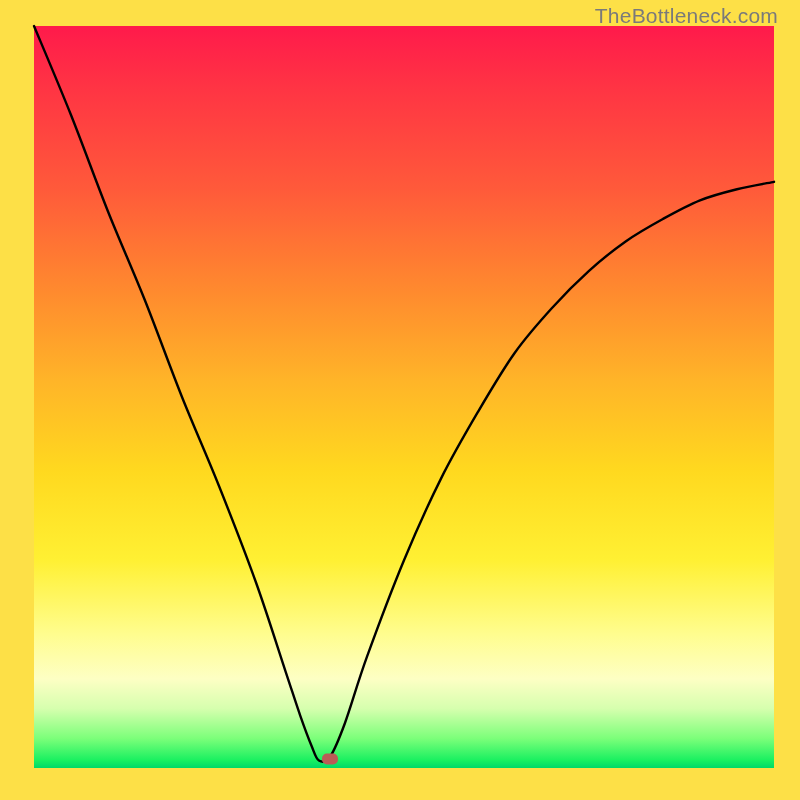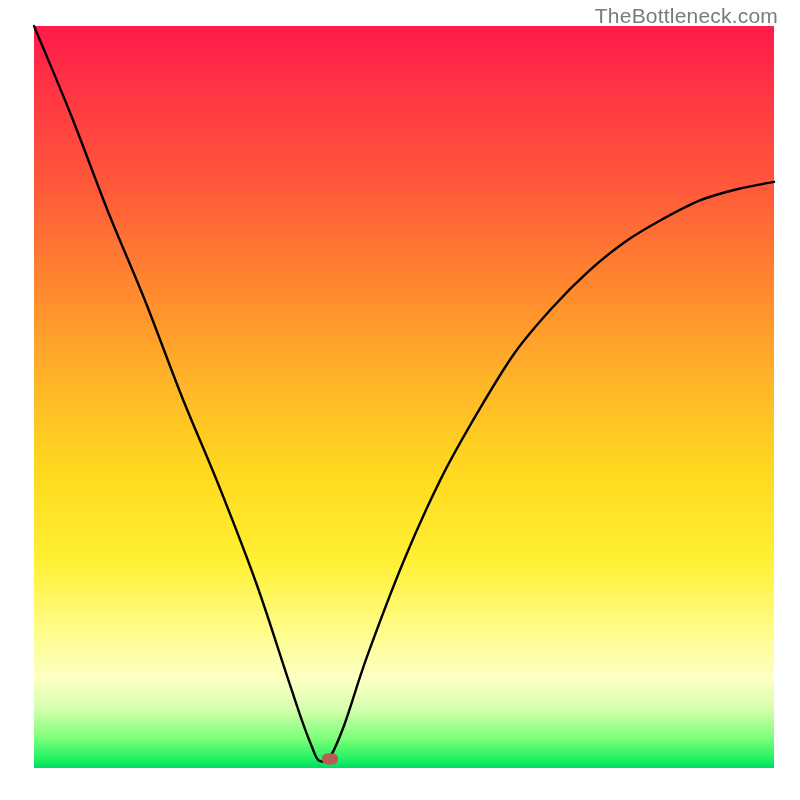--- a/index.html
+++ b/index.html
@@ -10,21 +10,21 @@
     background: #000;
     font-family: Arial, Helvetica, sans-serif;
     overflow: hidden;
   }
   .frame {
     position: absolute;
     left: 0;
     top: 0;
     width: 800px;
     height: 800px;
-    background: #ffffff;
+    background: #fde047;
   }
   .plot-area {
     position: absolute;
     left: 34px;
     top: 26px;
     width: 740px;
     height: 742px;
     
     background: linear-gradient(
       to bottom,

